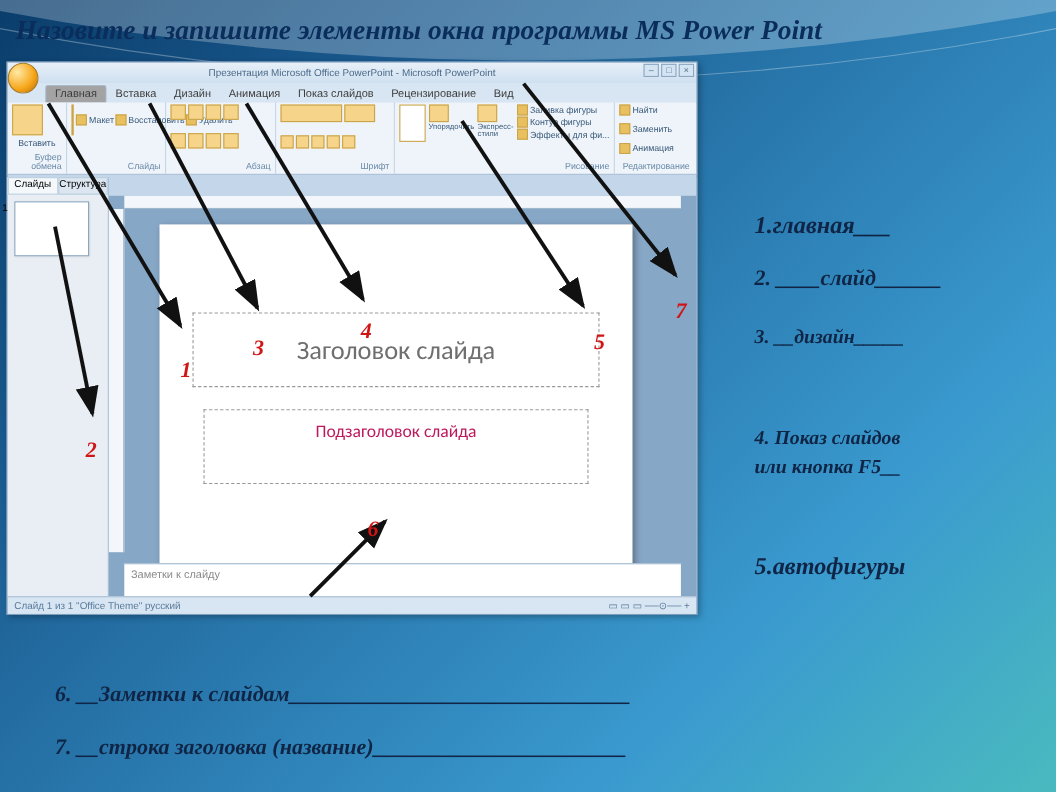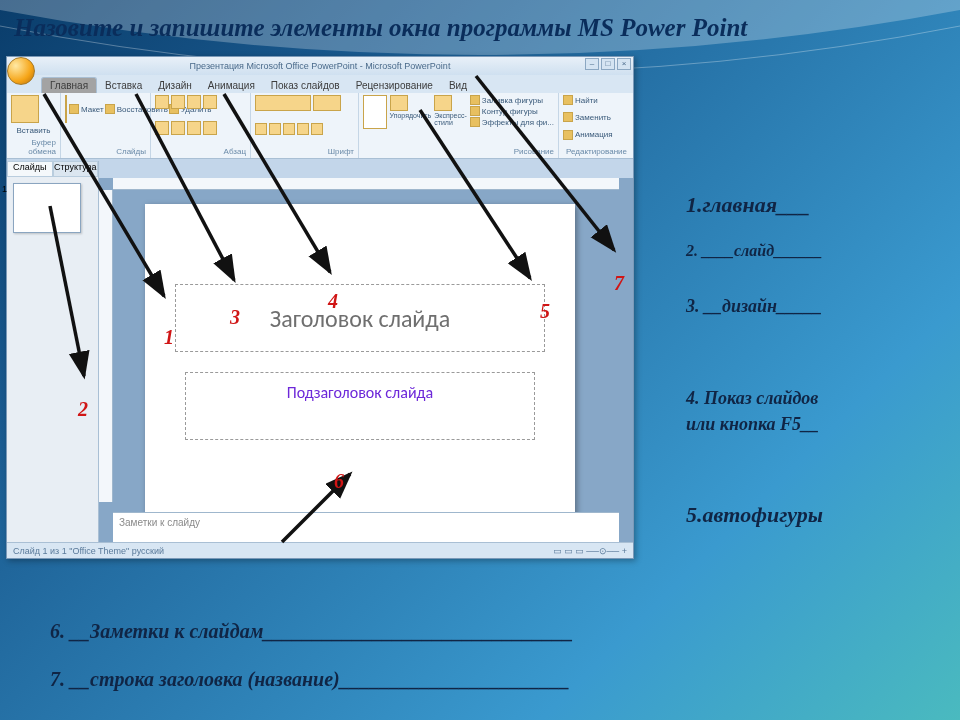--- a/index.html
+++ b/index.html
@@ -82,21 +82,21 @@
     position:absolute; top:26px; left:46px; width:430px; height:324px; background:white; box-shadow:2px 2px 6px rgba(0,0,0,.35);
   }
   .title-ph {
     position:absolute; top:80px; left:30px; right:30px; height:68px; border:1px dashed #9a9a9a;
     display:flex; align-items:center; justify-content:center;
     font-family: Calibri, sans-serif; font-size:24px; color:#6f6f6f;
   }
   .sub-ph {
     position:absolute; top:168px; left:40px; right:40px; height:68px; border:1px dashed #9a9a9a;
     display:flex; align-items:flex-start; justify-content:center; padding-top:10px;
-    font-family: Calibri, sans-serif; font-size:16px; color:#6d28d9;
+    font-family: Calibri, sans-serif; font-size:16px; color:#be185d;
   }
   .notes-pane {
     position:absolute; left:14px; right:14px; bottom:0; height:30px; background:white; border-top:1px solid #9fb7cd;
     font-size:10px; color:#8a8a8a; padding:4px 6px;
   }
   .pp-statusbar {
     position:absolute; left:0; right:0; bottom:0; height:16px; background:#d8e6f3; border-top:1px solid #a9bfd4;
     font-size:9px; color:#5a7a9a; display:flex; align-items:center; padding:0 6px; justify-content:space-between;
   }
   
@@ -107,21 +107,21 @@
   
   .arrow-layer { position:absolute; top:0; left:0; pointer-events:none; }
   
   .ans {
     position:absolute; font-family:"Times New Roman",serif; font-style:italic;
     color:#102545;
   }
   .ans .idx { font-weight:bold; }
   .ans .txt { font-weight:bold; }
   .a1 { top:192px; left:686px; font-size:22px; font-weight:bold; }
-  .a2 { top:242px; left:686px; font-size:16px; }
+  .a2 { top:242px; left:686px; font-size:20px; }
   .a3 { top:296px; left:686px; font-size:18px; }
   .a4 { top:388px; left:686px; font-size:18px; }
   .a4b { top:414px; left:686px; font-size:18px; }
   .a5 { top:502px; left:686px; font-size:22px; font-weight:bold; }
   .a6 { top:620px; left:50px; font-size:20px; }
   .a7 { top:668px; left:50px; font-size:20px; }
 </style>
 </head>
 <body>
 

